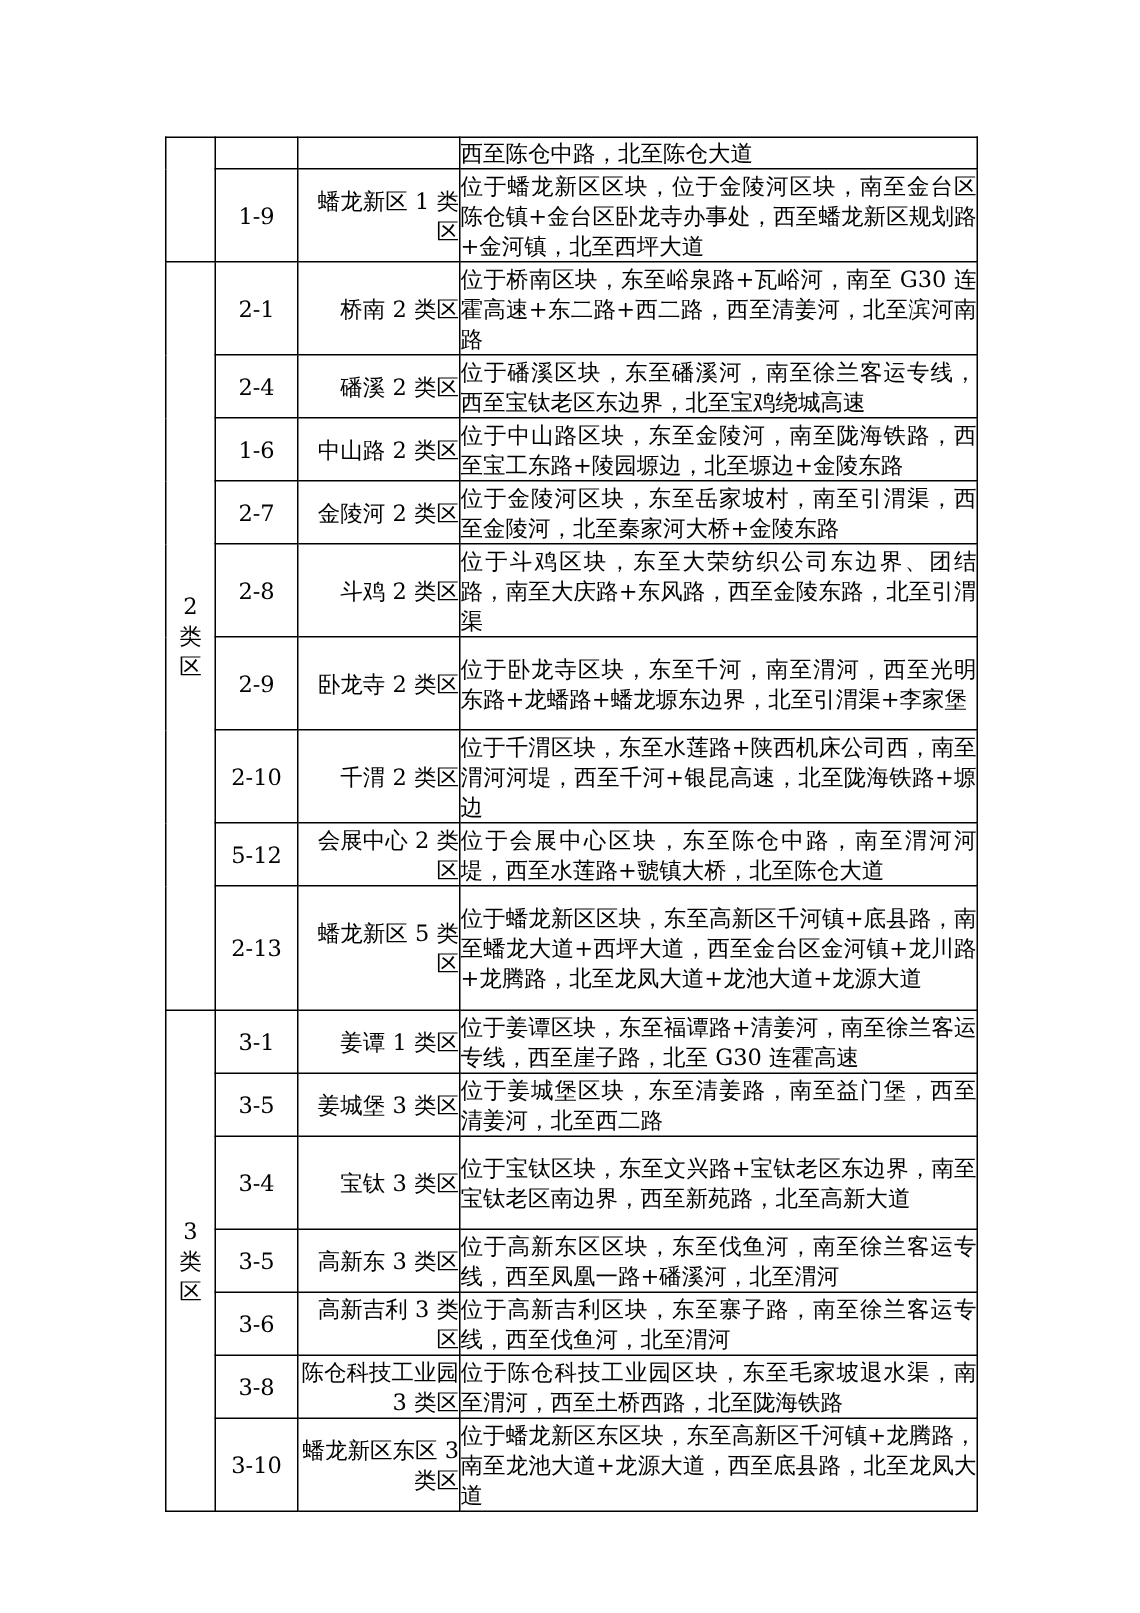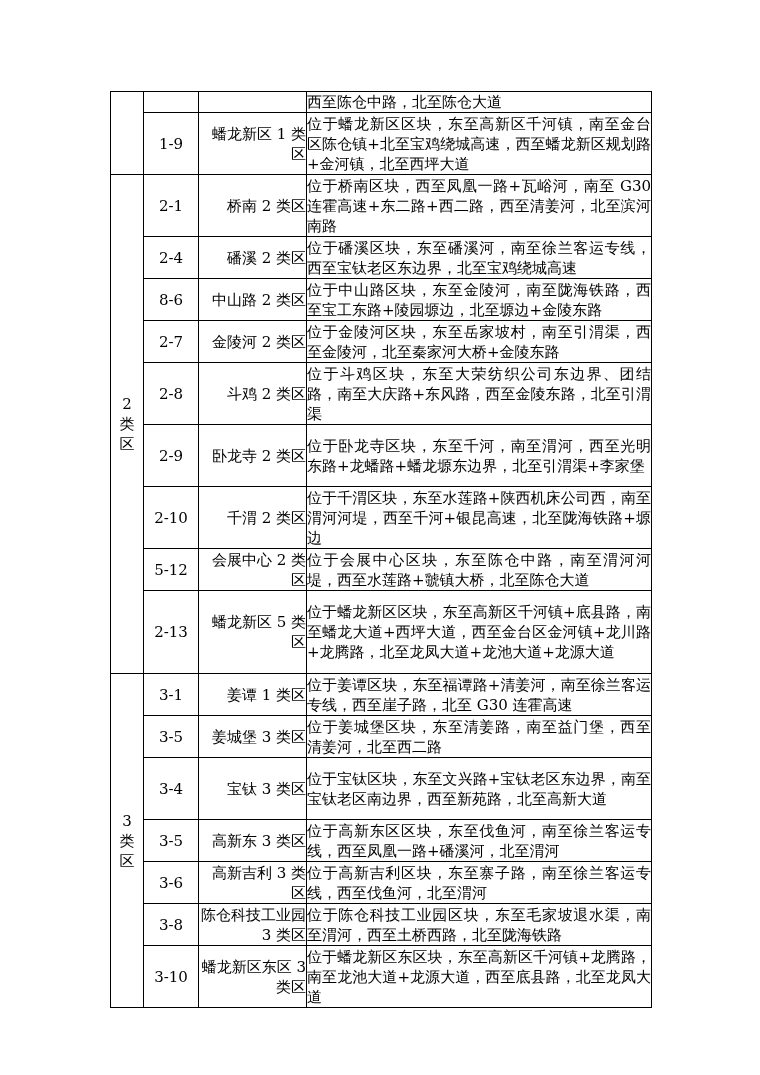--- a/index.html
+++ b/index.html
@@ -81,38 +81,38 @@
 
       <tr class="r1">
         <td class="grp" rowspan="2"></td>
         <td class="code"></td>
         <td class="name"></td>
         <td class="desc">西至陈仓中路，北至陈仓大道</td>
       </tr>
       <tr class="r3">
         <td class="code">1-9</td>
         <td class="name">蟠龙新区 1 类区</td>
-        <td class="desc">位于蟠龙新区区块，东至高新区千河镇，南至金台区陈仓镇+北至宝鸡绕城高速，西至蟠龙新区规划路+金河镇，北至西坪大道</td>
+        <td class="desc">位于蟠龙新区区块，位于金陵河区块，南至金台区陈仓镇+金台区卧龙寺办事处，西至蟠龙新区规划路+金河镇，北至西坪大道</td>
       </tr>
 
       <tr class="r3">
         <td class="grp" rowspan="9">2
 类
 区</td>
         <td class="code">2-1</td>
         <td class="name">桥南 2 类区</td>
-        <td class="desc">位于桥南区块，西至凤凰一路+瓦峪河，南至 G30 连霍高速+东二路+西二路，西至清姜河，北至滨河南路</td>
+        <td class="desc">位于桥南区块，东至峪泉路+瓦峪河，南至 G30 连霍高速+东二路+西二路，西至清姜河，北至滨河南路</td>
       </tr>
       <tr class="r2">
         <td class="code">2-4</td>
         <td class="name">磻溪 2 类区</td>
         <td class="desc">位于磻溪区块，东至磻溪河，南至徐兰客运专线，西至宝钛老区东边界，北至宝鸡绕城高速</td>
       </tr>
       <tr class="r2">
-        <td class="code">8-6</td>
+        <td class="code">1-6</td>
         <td class="name">中山路 2 类区</td>
         <td class="desc">位于中山路区块，东至金陵河，南至陇海铁路，西至宝工东路+陵园塬边，北至塬边+金陵东路</td>
       </tr>
       <tr class="r2">
         <td class="code">2-7</td>
         <td class="name">金陵河 2 类区</td>
         <td class="desc">位于金陵河区块，东至岳家坡村，南至引渭渠，西至金陵河，北至秦家河大桥+金陵东路</td>
       </tr>
       <tr class="r3">
         <td class="code">2-8</td>

